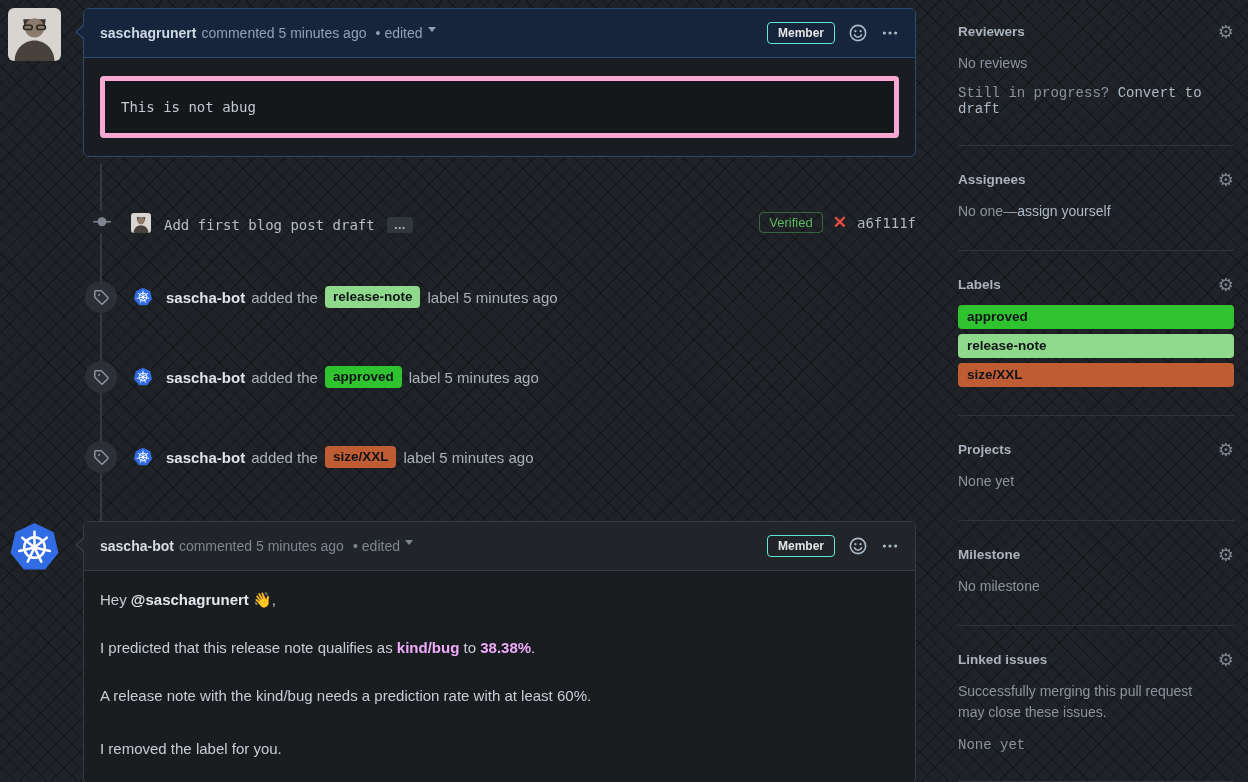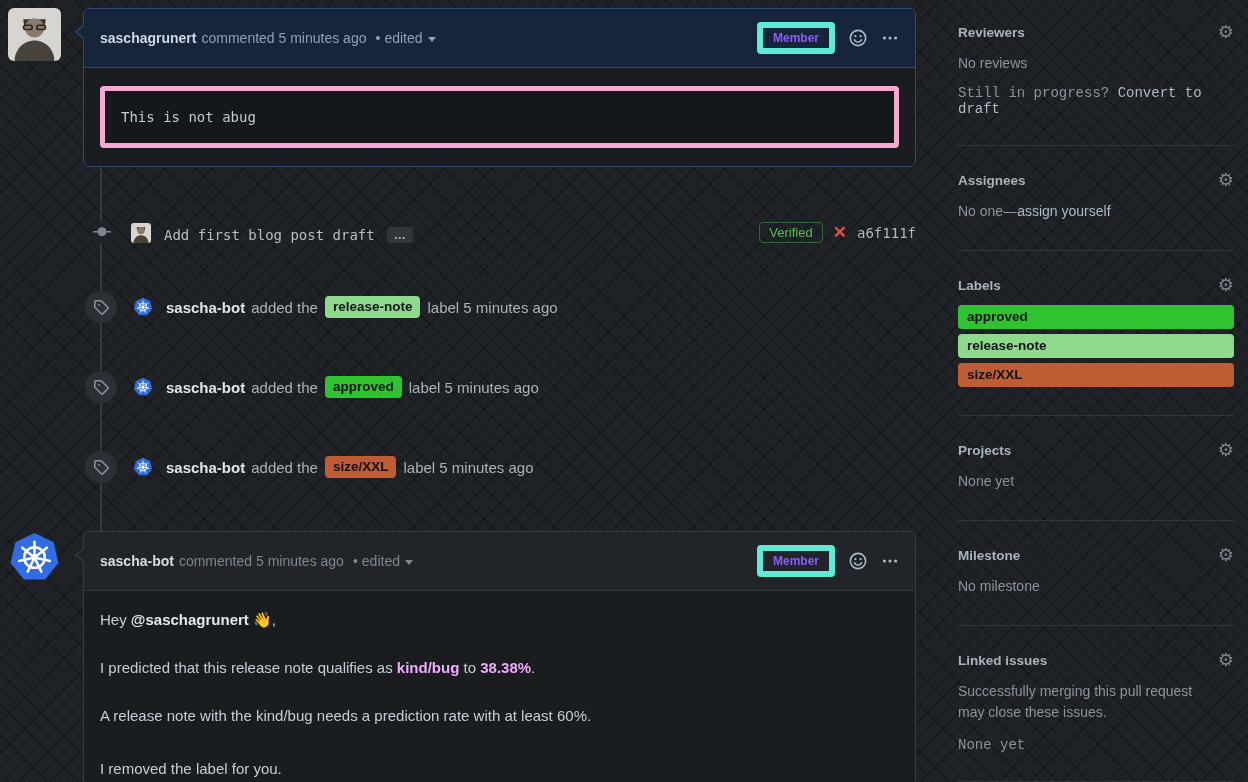--- a/index.html
+++ b/index.html
@@ -27,24 +27,24 @@
   .cbox.blue  { border:1px solid #2e4a70; background:#191d22; }
   .cbox.gray  { border:1px solid #373d44; background:#1a1d20; }
   .chead { display:flex; align-items:center; padding:13px 16px; border-radius:5px 5px 0 0; font-size:14px; }
   .blue .chead { background:#16243c; border-bottom:1px solid #2e4a70; color:#8fa1b8; }
   .gray .chead { background:#212529; border-bottom:1px solid #373d44; color:#7d8791; }
   .chead .uname { font-weight:bold; margin-right:5px; cursor:pointer; }
   .blue .uname { color:#ced9e5; }
   .gray .uname { color:#d7dde3; }
   .chead .meta { margin-right:5px; }
   .chead .bullet { margin:0 4px; }
-  .chead .edited-wrap { display:flex; align-items:center; cursor:pointer; }
+  .chead .edited-wrap { display:flex; align-items:flex-start; cursor:pointer; }
   .caret-down { width:0; height:0; border-left:4px solid transparent; border-right:4px solid transparent; border-top:5px solid currentColor; margin-left:5px; margin-top:2px; }
   .chead-right { margin-left:auto; display:flex; align-items:center; gap:14px; }
-  .member-badge { border:6px solid #5eead4; border-radius:4px; padding:3px 10px; font-size:12px; font-weight:bold; color:#8b5cf6; }
+  .member-badge { border:1px solid #5eead4; border-radius:4px; padding:3px 10px; font-size:12px; font-weight:bold; color:#e5e5e5; }
   .icon-btn { display:flex; align-items:center; cursor:pointer; background:none; border:none; padding:0; }
   
   .cbox::before { content:""; position:absolute; top:15px; left:-9px; border-style:solid; border-width:8px 9px 8px 0; }
   .cbox::after  { content:""; position:absolute; top:16px; left:-7px; border-style:solid; border-width:7px 8px 7px 0; }
   .blue::before { border-color:transparent #2e4a70 transparent transparent; }
   .blue::after  { border-color:transparent #16243c transparent transparent; }
   .gray::before { border-color:transparent #373d44 transparent transparent; }
   .gray::after  { border-color:transparent #212529 transparent transparent; }
 
   .cbody { padding:18px 16px; font-size:15px; color:#c6cdd4; }
@@ -72,21 +72,21 @@
   .event-text { margin-left:13px; font-size:15px; color:#aab3bc; display:flex; align-items:center; flex-wrap:nowrap; }
   .event-actor { font-weight:bold; color:#dee4ea; margin-right:6px; cursor:pointer; }
   .event-action { margin-right:7px; }
   .label-chip { display:inline-block; padding:2px 8px; border-radius:4px; font-size:13.5px; font-weight:bold; color:#101418; margin-right:7px; cursor:pointer; line-height:18px; }
 
   
   .sidebar { flex:1; padding:0 14px 0 22px; }
   .side-section { padding:26px 0 28px; border-bottom:1px solid #2f353c; }
   .side-section.first { padding-top:24px; }
   .side-section.last { border-bottom:none; }
-  .side-head { display:flex; align-items:center; justify-content:space-between; }
+  .side-head { display:flex; justify-content:space-between; }
   .side-title { font-size:13.5px; font-weight:bold; color:#aab4be; }
   .gear { font-family:"DejaVu Sans", sans-serif; color:#7d8590; font-size:18px; line-height:16px; cursor:pointer; }
   .side-body { margin-top:13px; font-size:14px; color:#8b949e; line-height:21px; }
   .side-line { margin-top:11px; font-size:14px; color:#8b949e;font-family:Liberation Mono, monospace; }
   .side-link { color:#adbac7; cursor:pointer; }
   .side-chips { margin-top:12px; }
   .side-chip { width:100%; padding:2px 9px; border-radius:4px; font-size:13.5px; font-weight:bold; color:#101418; margin-top:5px; cursor:pointer; line-height:20px; }
   .side-chip.c0 { margin-top:0; }
 </style>
 </head>

